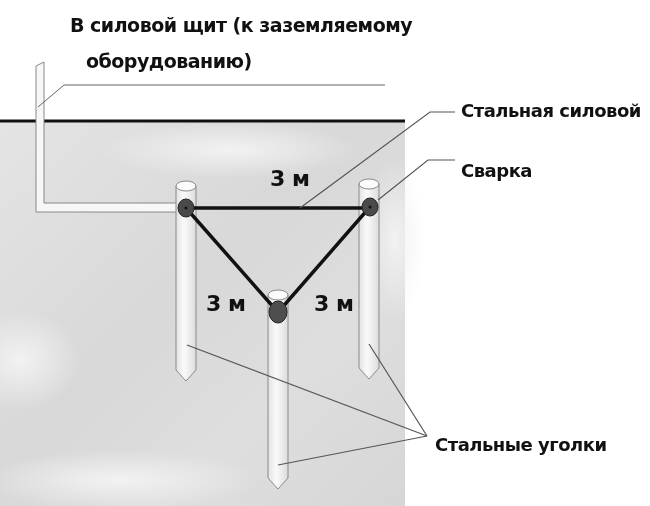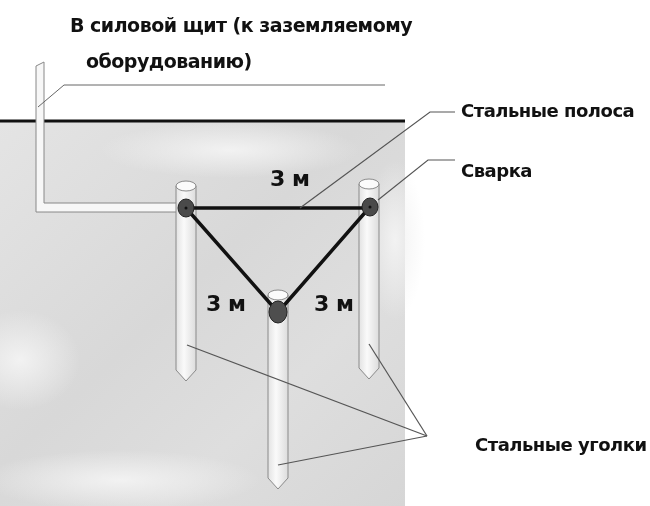--- a/index.html
+++ b/index.html
@@ -80,19 +80,19 @@
     <polyline points="378,200 428,160 455,160"></polyline>
     <polyline points="187,345 427,436"></polyline>
     <polyline points="369,344 427,436"></polyline>
     <polyline points="278,465 427,436"></polyline>
   </g>
 </svg>
 
 <div class="label title-line" style="left:70px; top:14px;text-align:center;">В силовой щит (к заземляемому</div>
 <div class="label title-line" style="left:70px; top:50px;margin-left:16px;">оборудованию)</div>
 
-<div class="label callout" style="left:461px; top:100px;">Стальные полоса</div>
+<div class="label callout" style="left:461px; top:100px;">Стальная силовой</div>
 <div class="label callout" style="left:461px; top:160px;">Сварка</div>
-<div class="label callout" style="left:435px; top:434px;margin-left:40px;">Стальные уголки</div>
+<div class="label callout" style="left:435px; top:434px;">Стальные уголки</div>
 
 <div class="label dim" style="left:270px; top:166px;">3 м</div>
 <div class="label dim" style="left:206px; top:291px;">3 м</div>
 <div class="label dim" style="left:314px; top:291px;">3 м</div>
 
 </body></html>

